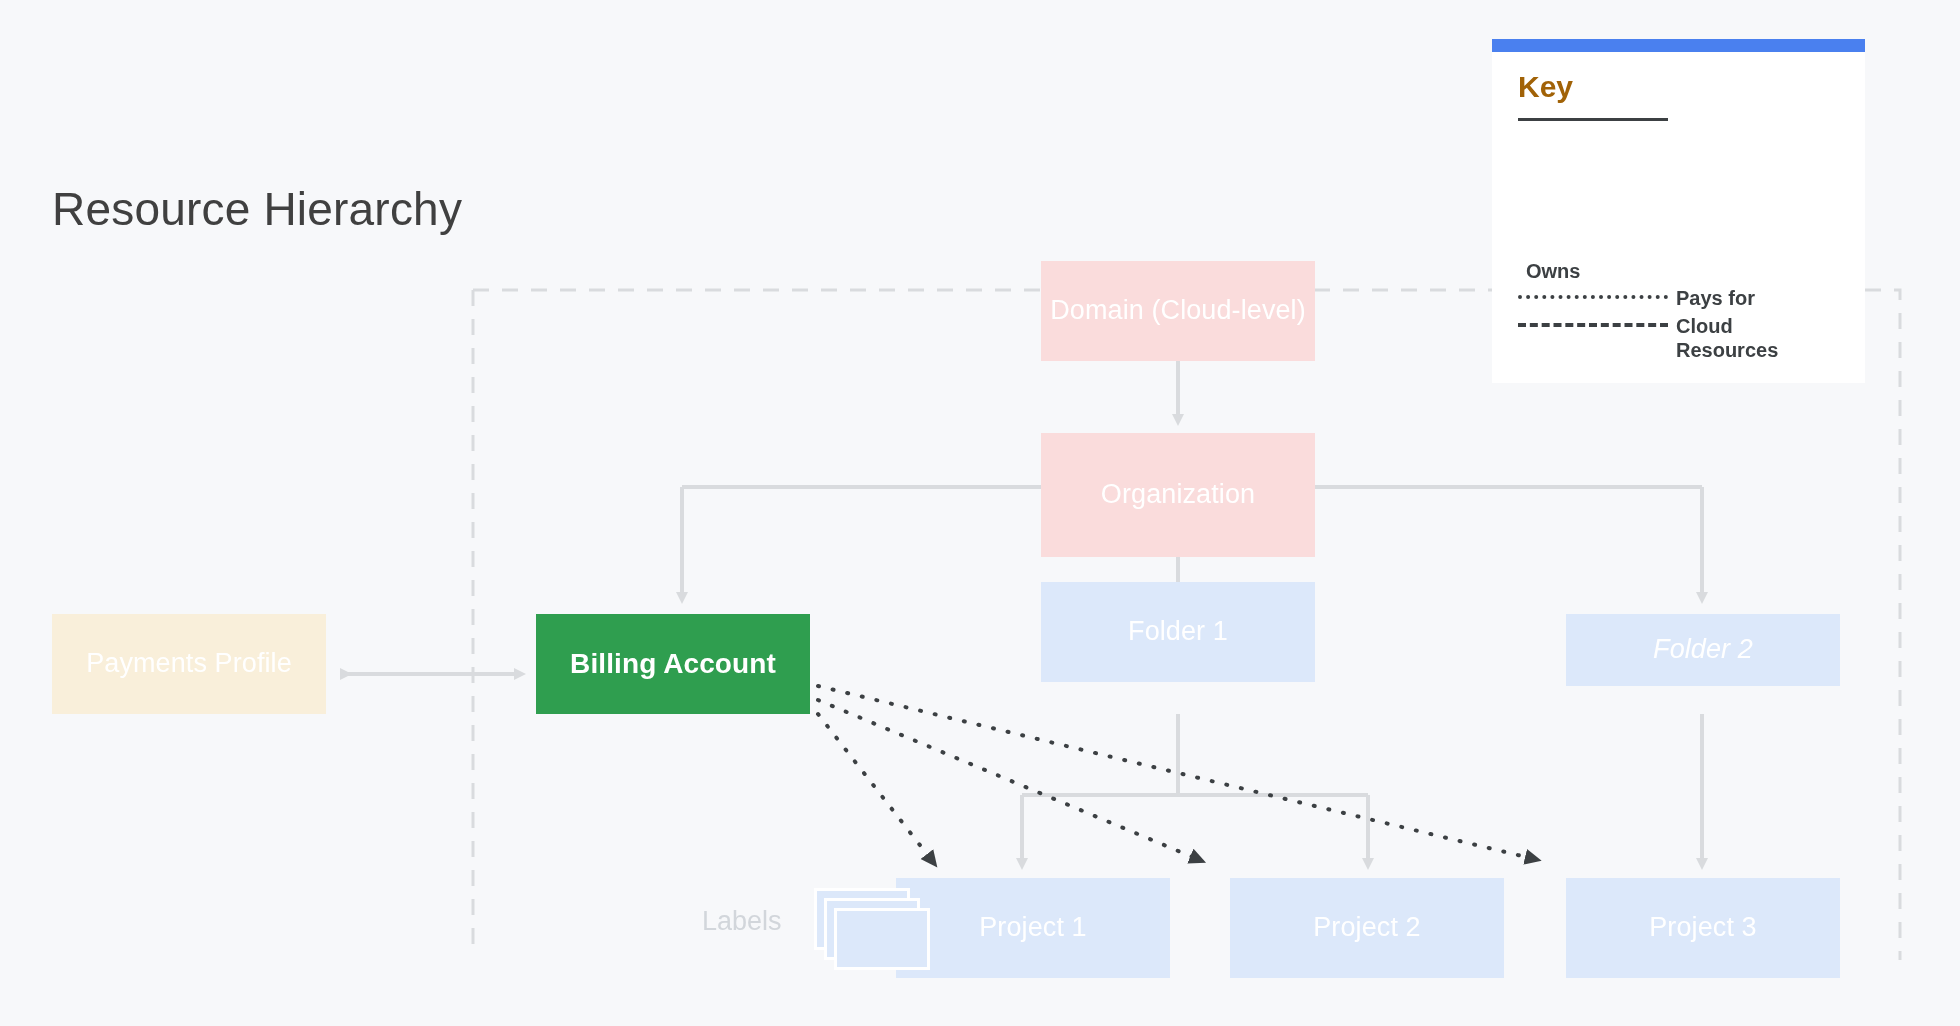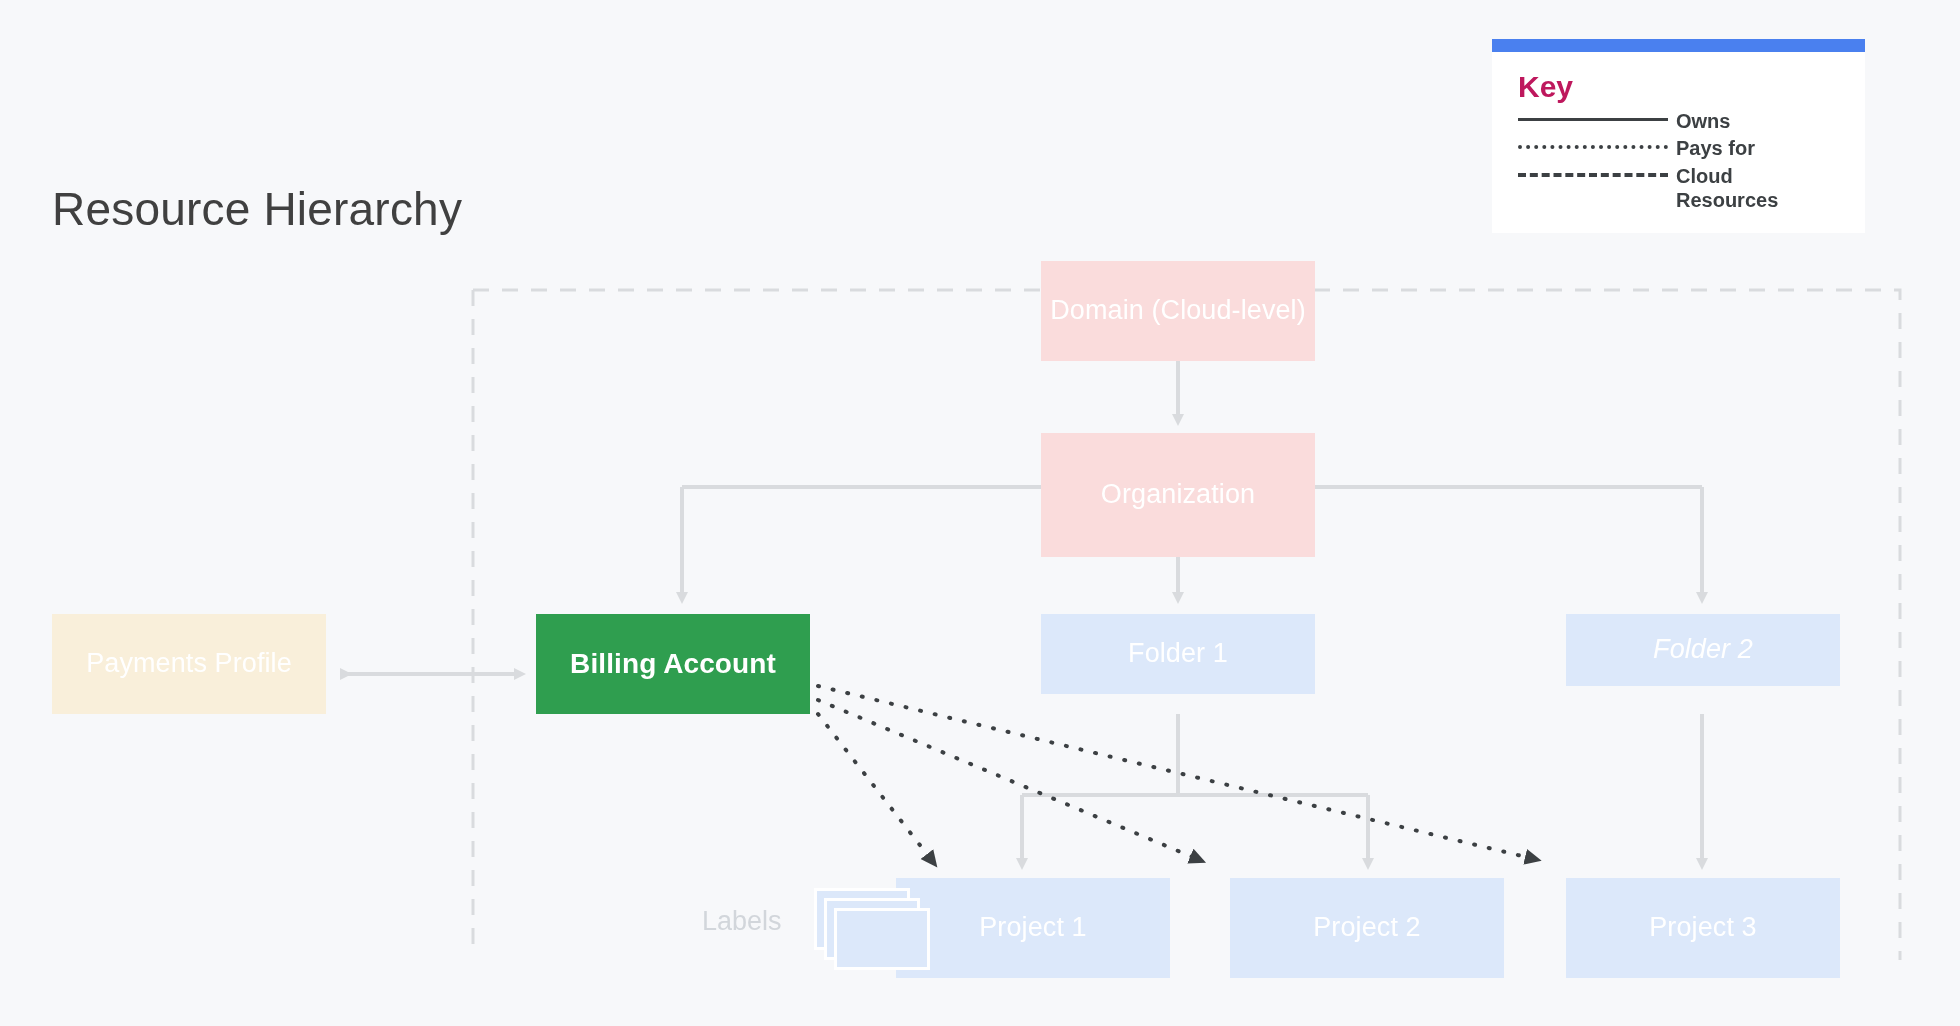--- a/index.html
+++ b/index.html
@@ -92,33 +92,33 @@
   }
   #key-accent {
     height: 13px;
     width: 100%;
     background: #4a80ef;
   }
   #key-body {
     padding: 18px 26px 20px 26px;
   }
   #key-title {
-    color: #be185d;
+    color: #a16207;
     font-size: 30px;
     font-weight: bold;
     margin: 0 0 6px 0;
     line-height: 1.1;
   }
   .key-row {
     display: flex;
     align-items: flex-start;
     margin-top: 3px;
     min-height: 24px;
   }
-  .key-row.first { margin-top: 2px; }
+  .key-row.first { margin-top: 2px; flex-direction: column; }
   .key-sample {
     width: 150px;
     flex: 0 0 150px;
     height: 20px;
     position: relative;
   }
   .key-sample .ln {
     position: absolute;
     left: 0;
     right: 0;
@@ -204,21 +204,21 @@
   </div>
 
   <div class="node green" style="left:536px; top:614px; width:274px; height:100px;">
     <span>Billing Account</span>
   </div>
 
   <div class="node cream" style="left:52px; top:614px; width:274px; height:100px;">
     <span>Payments Profile</span>
   </div>
 
-  <div class="node blue" style="left:1041px; top:614px; width:274px; height:80px;">
+  <div class="node blue" style="left:1041px; top:582px; width:274px; height:100px;">
     <span>Folder 1</span>
   </div>
 
   <div class="node blue" style="left:1566px; top:614px; width:274px; height:72px;font-style:italic;">
     <span>Folder 2</span>
   </div>
 
   <div class="node blue" style="left:896px; top:878px; width:274px; height:100px;">
     <span>Project 1</span>
   </div>

